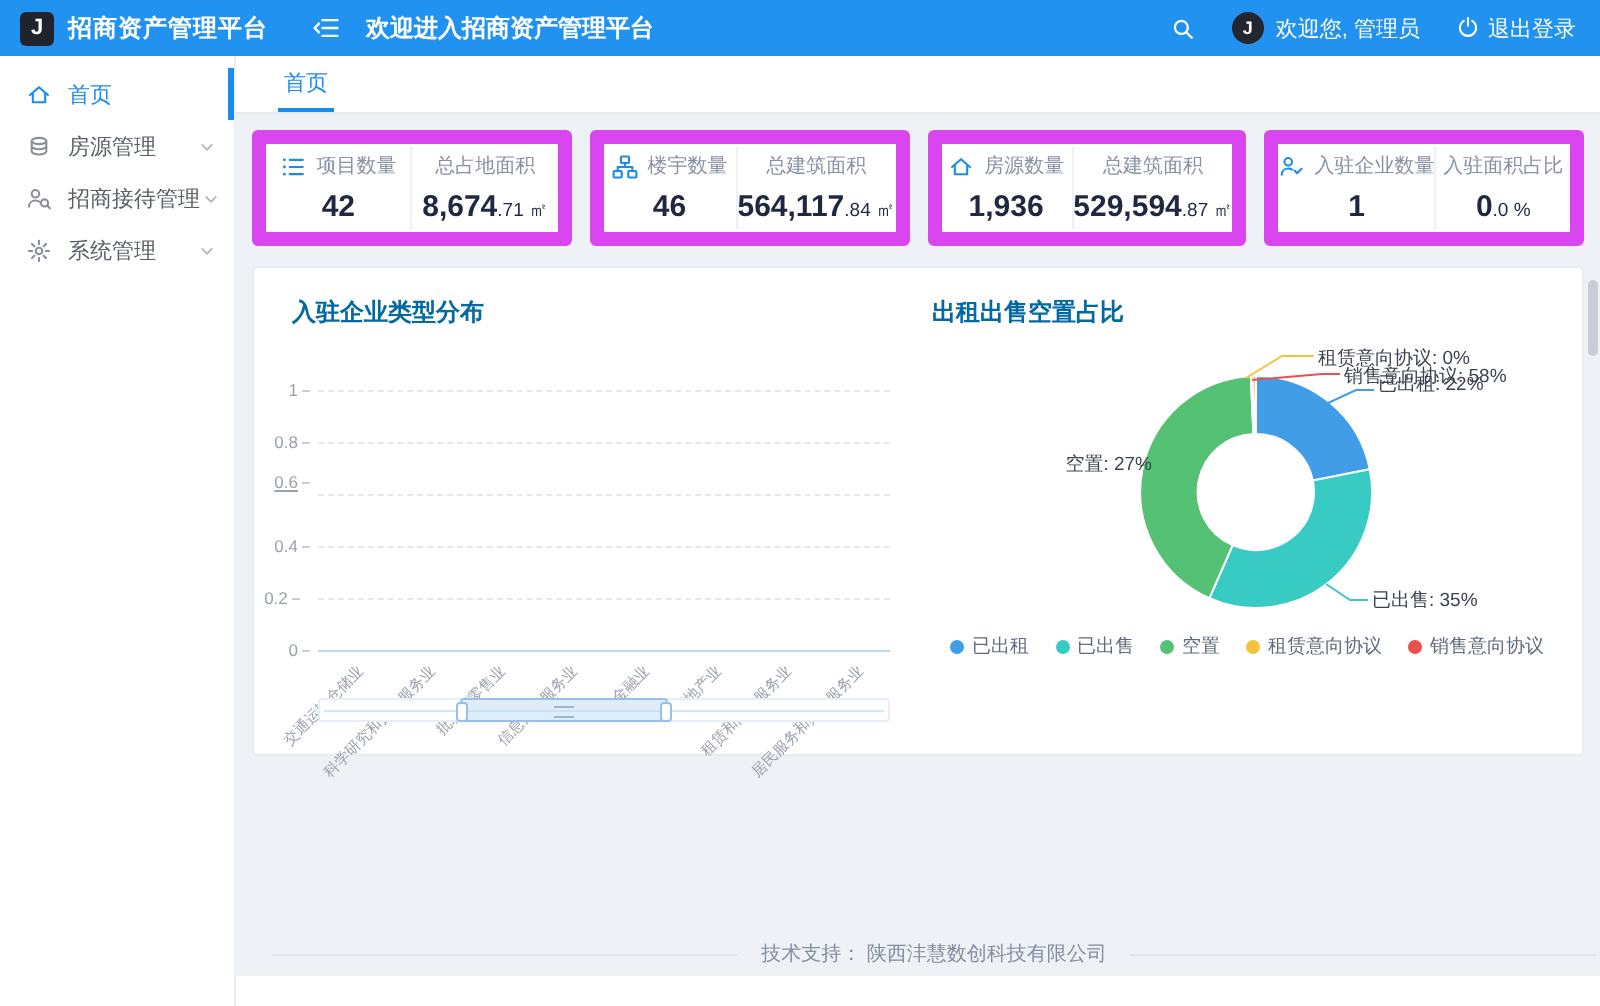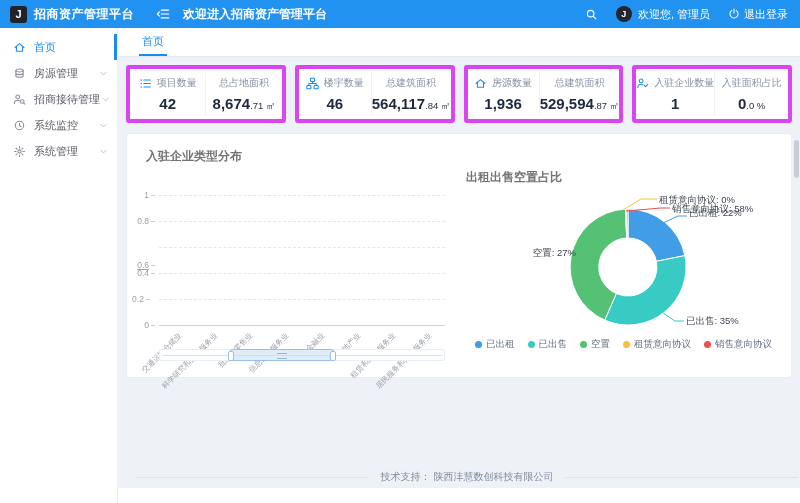--- a/index.html
+++ b/index.html
@@ -28,32 +28,32 @@
   .menu-item .chev{color:#b2b6bd;}
   .menu-item.active{color:#1a8cf0;border-right:3px solid #1a8cf0;}
   .menu-item.active .mi-icn{color:#1a8cf0;}
   
   .main{position:absolute;left:118px;top:28px;right:0;bottom:0;}
   .tabbar{height:29px;background:#fff;border-bottom:1px solid #e6e9ef;display:flex;align-items:stretch;padding-left:21px;box-sizing:border-box;}
   .tab{font-size:11px;color:#1a8cf0;display:flex;align-items:center;padding:0 3px;border-bottom:2px solid #1a8cf0;box-sizing:border-box;cursor:pointer;}
   .content{position:absolute;top:29px;left:0;right:0;bottom:0;padding:8px 8px 0 8px;box-sizing:border-box;}
   
   .stats-row{display:flex;gap:9px;}
-  .stat-card{flex:1;background:#fff;border:4px solid #d946ef;border-radius:3px;height:58px;display:flex;align-items:center;box-sizing:border-box;}
+  .stat-card{flex:1;background:#fff;border:7px solid #d946ef;border-radius:3px;height:58px;display:flex;align-items:center;box-sizing:border-box;}
   .stat-half{flex:1;display:flex;flex-direction:column;align-items:center;justify-content:center;gap:5px;height:42px;}
   .stat-half.first{border-right:1px solid #eef1f5;}
   .stat-label-row{display:flex;align-items:center;gap:5px;color:#1a8cf0;}
   .stat-label{font-size:10px;color:#8792a5;white-space:nowrap;}
   .stat-value{font-size:15px;color:#1f2840;font-weight:600;white-space:nowrap;}
   .stat-value .sm{font-size:9.5px;font-weight:400;}
   
   .chart-panel{margin-top:10px;background:#fff;border:1px solid #e9edf3;border-radius:3px;height:243px;display:flex;position:relative;}
   .chart-left{width:329px;position:relative;flex:none;}
-  .chart-right{flex:1;position:relative;margin-top:21px;}
-  .chart-title{position:absolute;top:14px;font-size:12px;font-weight:600;color:#737373;white-space:nowrap;}
+  .chart-right{flex:1;position:relative;}
+  .chart-title{position:absolute;top:14px;font-size:12px;font-weight:600;color:#0369a1;white-space:nowrap;}
   .chart-title.lt{left:19px;}
   .chart-title.rt{left:10px;}
   .gridline{position:absolute;border-top:1px dashed #e4e7ec;}
   .gridline.zero{border-top:1px solid #bcd8f1;}
   .ytick{position:absolute;text-align:right;font-size:8.5px;color:#9aa0ab;transform:translateY(-50%);white-space:nowrap;}
   .ytick:after{content:"";display:inline-block;width:4px;border-top:1px solid #c9ccd2;vertical-align:middle;margin-left:2px;}
   .xcat{position:absolute;width:90px;text-align:right;font-size:7.5px;color:#9aa0ab;white-space:nowrap;
         transform:rotate(-45deg);transform-origin:100% 0;}
   .dz-track{position:absolute;height:12px;background:#fdfeff;border:1px solid #e8eef5;border-radius:2px;box-sizing:border-box;cursor:pointer;}
   .dz-track:before{content:"";position:absolute;left:2px;right:2px;top:5px;border-top:1px solid #d3e6f8;}
@@ -148,34 +148,20 @@
         <span class="mi-label">招商接待管理</span>
         <span class="icn chev">
           <svg width="11" height="11" viewBox="0 0 16 16" fill="none" stroke="currentColor" stroke-width="1.3" stroke-linecap="round" stroke-linejoin="round">
             <path d="M4.5 6.5 8 10l3.5-3.5"></path>
           </svg>
         </span>
       </div>
       <div class="menu-item">
         <span class="icn mi-icn">
           <svg width="13" height="13" viewBox="0 0 16 16" fill="none" stroke="currentColor" stroke-width="1.3" stroke-linecap="round" stroke-linejoin="round">
-            <circle cx="8" cy="8" r="5.2"></circle>
-            <path d="M8 5.2v2.9l2 1.4"></path>
-          </svg>
-        </span>
-        <span class="mi-label">系统监控</span>
-        <span class="icn chev">
-          <svg width="11" height="11" viewBox="0 0 16 16" fill="none" stroke="currentColor" stroke-width="1.3" stroke-linecap="round" stroke-linejoin="round">
-            <path d="M4.5 6.5 8 10l3.5-3.5"></path>
-          </svg>
-        </span>
-      </div>
-      <div class="menu-item">
-        <span class="icn mi-icn">
-          <svg width="13" height="13" viewBox="0 0 16 16" fill="none" stroke="currentColor" stroke-width="1.3" stroke-linecap="round" stroke-linejoin="round">
             <circle cx="8" cy="8" r="2"></circle>
             <path d="M8 1.8v2M8 12.2v2M1.8 8h2M12.2 8h2M3.7 3.7l1.4 1.4M10.9 10.9l1.4 1.4M12.3 3.7l-1.4 1.4M5.1 10.9l-1.4 1.4"></path>
           </svg>
         </span>
         <span class="mi-label">系统管理</span>
         <span class="icn chev">
           <svg width="11" height="11" viewBox="0 0 16 16" fill="none" stroke="currentColor" stroke-width="1.3" stroke-linecap="round" stroke-linejoin="round">
             <path d="M4.5 6.5 8 10l3.5-3.5"></path>
           </svg>
         </span>
@@ -269,21 +255,21 @@
         </div>
 
       <div class="chart-panel">
         <div class="chart-left" id="bar-chart">
           <div class="chart-title lt">入驻企业类型分布</div>
         <div class="gridline" style="left: 32px; width: 286px; top: 61px;"></div>
             <div class="ytick" style="left: 0px; width: 28px; top: 61px;">1</div>
             <div class="gridline" style="left: 32px; width: 286px; top: 87px;"></div>
             <div class="ytick" style="left: 0px; width: 28px; top: 87px;">0.8</div>
             <div class="gridline" style="left: 32px; width: 286px; top: 113px;"></div>
-            <div class="ytick" style="left: 0px; width: 28px; top: 131px; text-decoration: underline;">0.6</div>
+            <div class="ytick" style="left: 0px; width: 28px; top: 107px; text-decoration: underline;">0.6</div>
             <div class="gridline" style="left: 32px; width: 286px; top: 139px;"></div>
             <div class="ytick" style="left: 0px; width: 28px; top: 139px;">0.4</div>
             <div class="gridline" style="left: 32px; width: 286px; top: 165px;"></div>
             <div class="ytick" style="left: 0px; width: 28px; top: 165px; text-align: center;">0.2</div>
             <div class="gridline zero" style="left: 32px; width: 286px; top: 191px;"></div>
             <div class="ytick" style="left: 0px; width: 28px; top: 191px;">0</div>
             <div class="xcat" style="left: -40.125px; top: 197px;">交通运输仓储业</div>
             <div class="xcat" style="left: -4.375px; top: 197px;">科学研究和技术服务业</div>
             <div class="xcat" style="left: 31.375px; top: 197px;">批发和零售业</div>
             <div class="xcat" style="left: 67.125px; top: 197px;">信息传输服务业</div>

